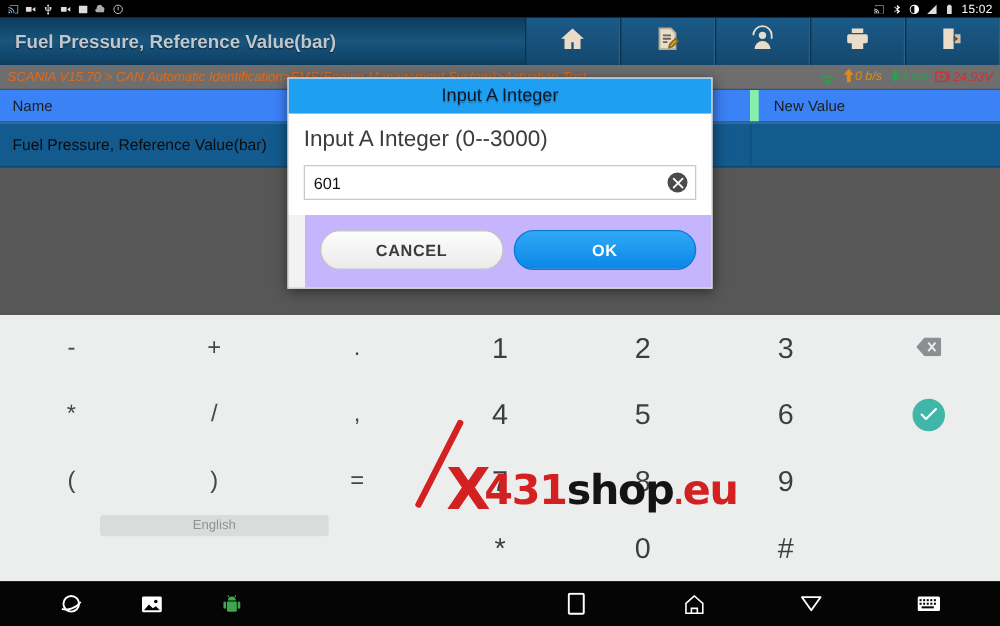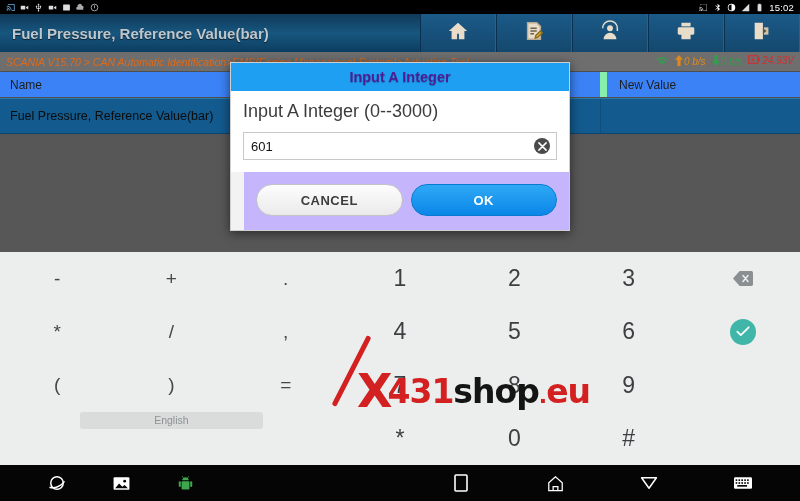--- a/index.html
+++ b/index.html
@@ -48,21 +48,21 @@
   .infobar {
     height: 20px; background: #6e6e6e;
     display: flex; align-items: center; position: relative; z-index: 30;
     border-bottom: 1px solid #4e4e4e;
   }
   .crumb {
     padding-left: 6px; font-size: 10.5px; font-style: italic;
     color: #e06a1a; white-space: nowrap; overflow: hidden;
   }
   .info-right {
-    margin-left: auto; display: flex; align-items: flex-start;
+    margin-left: auto; display: flex; align-items: flex-end;
     gap: 6px; padding-right: 6px; font-size: 10px; font-style: italic;
   }
   .net-up { color: #e0891a; display: flex; align-items: center; gap: 1px; }
   .net-dn { color: #2f9e4f; display: flex; align-items: center; gap: 1px; }
   .volt  { color: #cf3030; display: flex; align-items: center; gap: 2px; }
 
   
   .table { position: relative; z-index: 20; }
   .thead {
     height: 26px; background: #3b82f6; display: flex; align-items: center;
@@ -79,23 +79,23 @@
   .tbody-row .col-val { border-left: 1px solid #0d4e7d; }
 
   .content-fill { height: 146px; background: #575757; }
   .dialog {
     position: absolute; left: 230px; top: 62px; width: 340px;
     background: #f2f2f2; z-index: 70;
     box-shadow: 0 2px 10px rgba(0,0,0,.55);
     border: 1px solid #cfcfcf;
   }
   .dlg-title {
-    height: 28px; background: #1e9ff2; color: #4c1d95;
+    height: 28px; background: #1e9ff2; color: #0f172a;
     display: flex; align-items: center; justify-content: center;
-    font-size: 14.5px; font-weight: bold;
+    font-size: 14.5px; font-weight: normal;
     text-shadow: 0 1px 1px rgba(0,0,0,.25);
   }
   .dlg-body { background: #fff; padding: 10px 12px 12px 12px; }
   .dlg-label { font-size: 18px; color: #3c3c3c; margin-bottom: 10px; }
   .dlg-inputwrap {
     position: relative; border: 1px solid #c8c8c8; background: #fff;
     height: 28px; display: flex; align-items: center;
   }
   .dlg-input {
     border: 0; outline: 0; font-size: 13px; color: #111;

